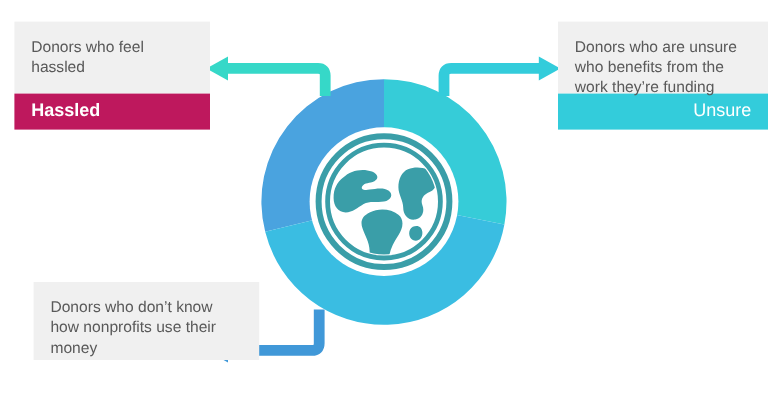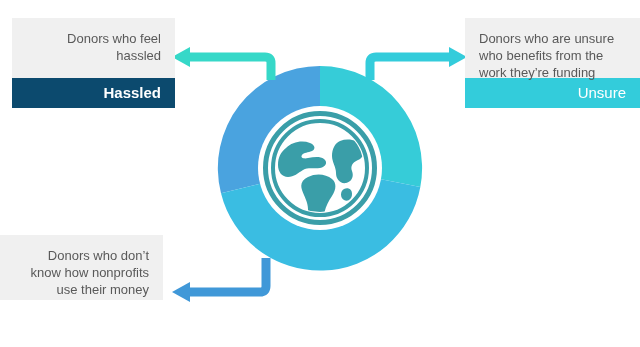--- a/index.html
+++ b/index.html
@@ -38,35 +38,35 @@
     color: #ffffff;
     font-size: 15px;
     line-height: 30px;
     height: 30px;
     padding: 0 14px;
     box-sizing: border-box;
     white-space: nowrap;
     overflow: hidden;
   }
   .align-right .card-body,
-  .align-right .card-bar { text-align: right; }
+  .align-right .card-bar { }
   .align-left  .card-body,
   .align-left  .card-bar { text-align: left; }
 
   .bar-bold { font-weight: bold; }
   .bar-reg  { font-weight: normal; }
 
   
   #card-hassled  { left: 12px;  top: 18px;  width: 163px; }
   #card-hassled  .card-body { height: 60px; }
 
   #card-unsure   { left: 465px; top: 18px;  width: 175px; }
   #card-unsure   .card-body { height: 60px; }
 
-  #card-clueless { left: 0;  top: 235px; width: 163px; }
+  #card-clueless { left: 28px;  top: 235px; width: 188px; }
   #card-clueless .card-body { height: 65px; }
 
   
   #center-graphic {
     position: absolute;
     left: 198px;
     top: 46px;
     width: 244px;
     height: 244px;
   }
@@ -172,21 +172,21 @@
     </g>
 
     <g>
       <path d="M 266 258 L 266 286 Q 266 292 260 292 L 188 292" fill="none" stroke="#4098d8" stroke-width="9" stroke-linecap="butt" stroke-linejoin="round"></path>
       <path d="M 172 292 L 190 282 L 190 302 Z" fill="#4098d8"></path>
     </g>
   </svg>
 
   <div class="card align-right" id="card-hassled">
     <div class="card-body">Donors who feel hassled</div>
-    <div class="card-bar bar-bold" style="background:#0c4a6e;">Hassled</div>
+    <div class="card-bar bar-bold" style="background:#be185d;">Hassled</div>
   </div>
 
   <div class="card align-left" id="card-unsure">
     <div class="card-body">Donors who are unsure who benefits from the work they’re funding</div>
     <div class="card-bar bar-reg" style="background:#33ccdb;text-align:right;">Unsure</div>
   </div>
 
   <div class="card align-right" id="card-clueless">
     <div class="card-body">Donors who don’t know how nonprofits use their money</div>
   </div>

